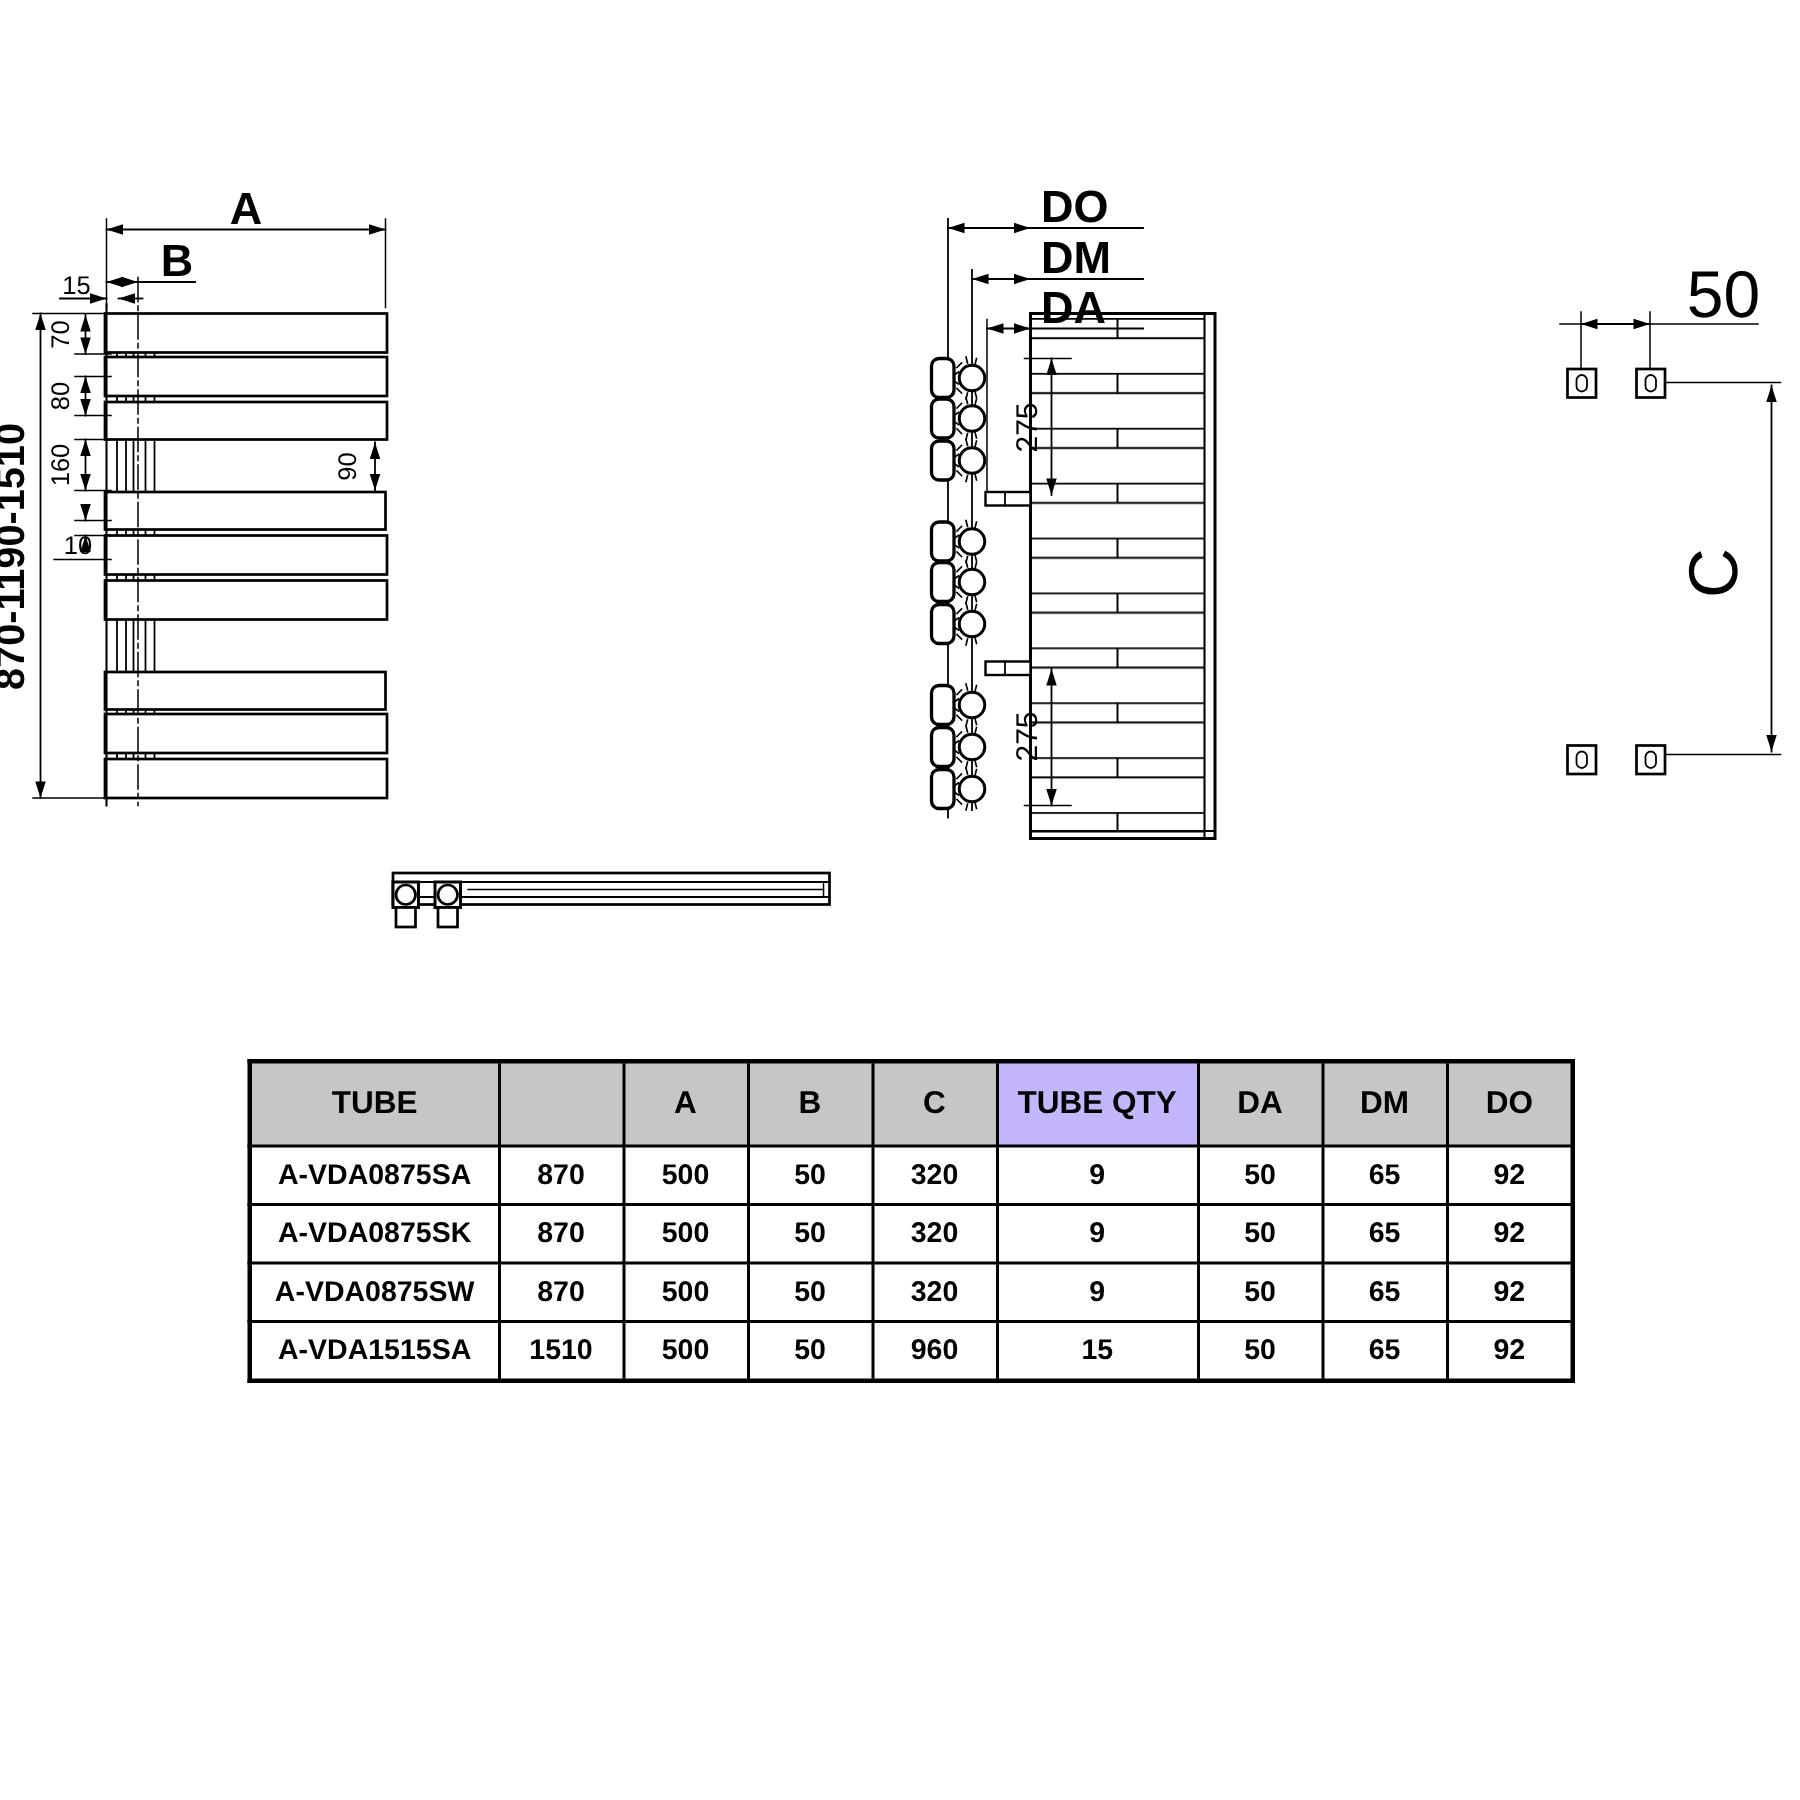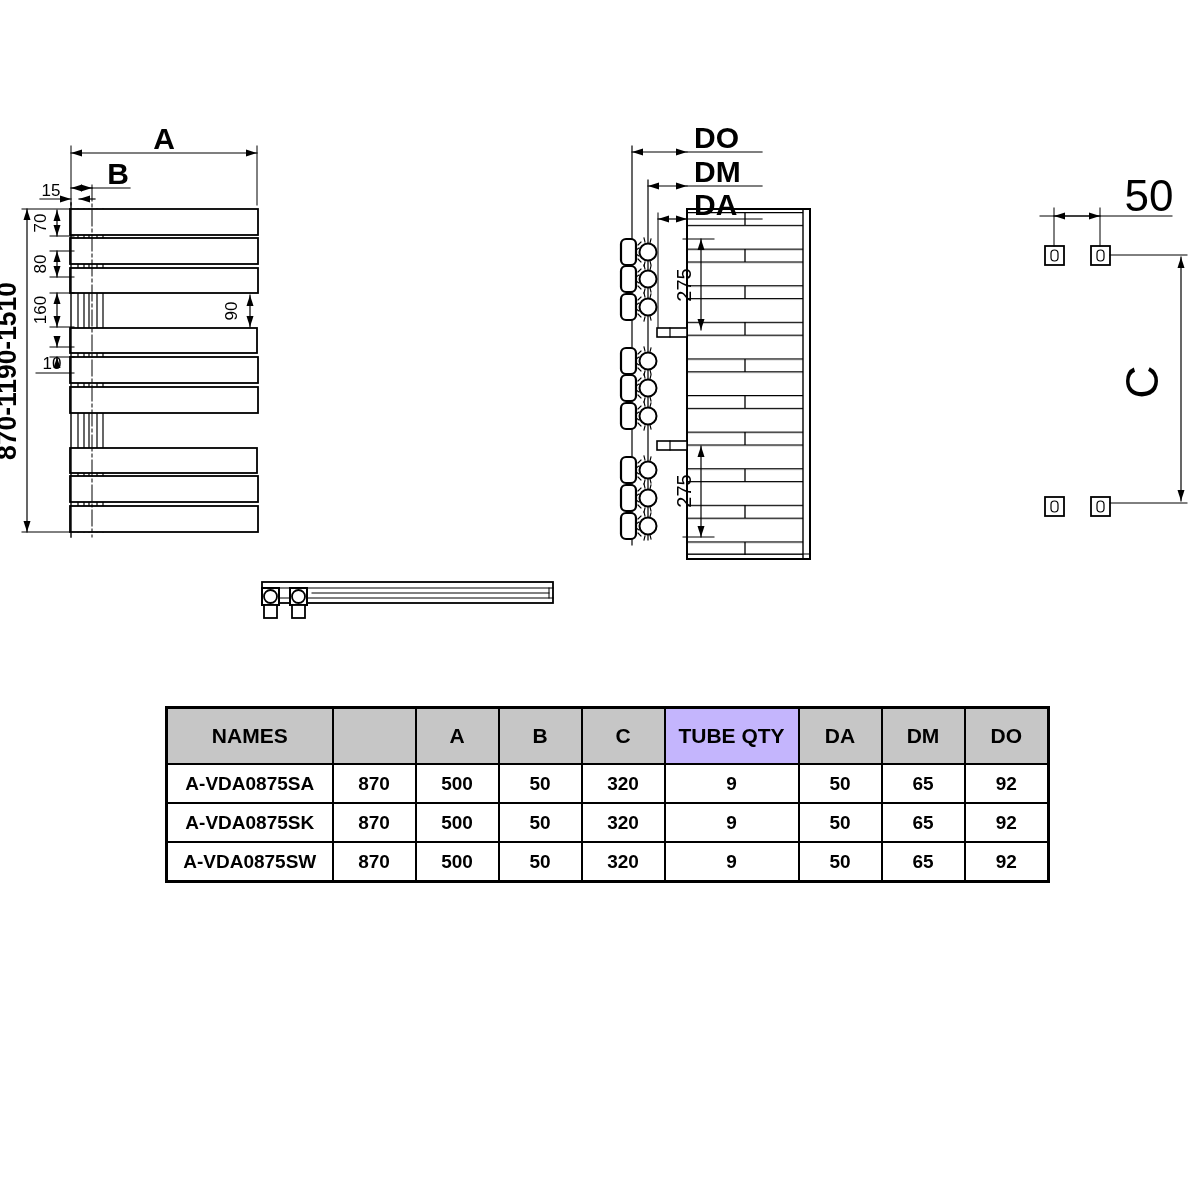--- a/index.html
+++ b/index.html
@@ -195,21 +195,21 @@
         <col style="width:83px">
       <col style="width:83px">
         <col style="width:83px">
         <col style="width:134px">
       <col style="width:83px">
         <col style="width:83px">
         <col style="width:84px">
     </colgroup>
     <thead>
       <tr>
-        <th style="background: rgb(198, 198, 198);">NAMES</th>
+        <th style="background: rgb(198, 198, 198);">TUBE</th>
         <th style="background: rgb(198, 198, 198);"></th>
         <th style="background: rgb(198, 198, 198);">A</th>
         <th style="background: rgb(198, 198, 198);">B</th>
         <th style="background: rgb(198, 198, 198);">C</th>
         <th style="background: #c4b5fd;">TUBE QTY</th>
         <th style="background: rgb(198, 198, 198);">DA</th>
         <th style="background: rgb(198, 198, 198);">DM</th>
         <th style="background: rgb(198, 198, 198);">DO</th>
       </tr>
     </thead>
@@ -240,15 +240,26 @@
           <td>A-VDA0875SW</td>
           <td>870</td>
           <td>500</td>
           <td>50</td>
           <td>320</td>
           <td>9</td>
           <td>50</td>
           <td>65</td>
           <td>92</td>
         </tr>
+        <tr>
+          <td>A-VDA1515SA</td>
+          <td>1510</td>
+          <td>500</td>
+          <td>50</td>
+          <td>960</td>
+          <td>15</td>
+          <td>50</td>
+          <td>65</td>
+          <td>92</td>
+        </tr>
       </tbody>
   </table>
 </div>
 
 </body></html>

